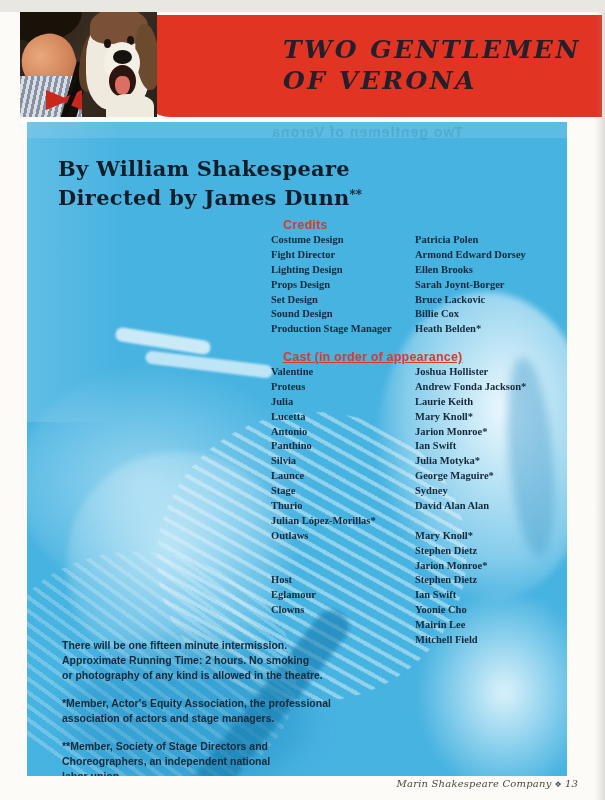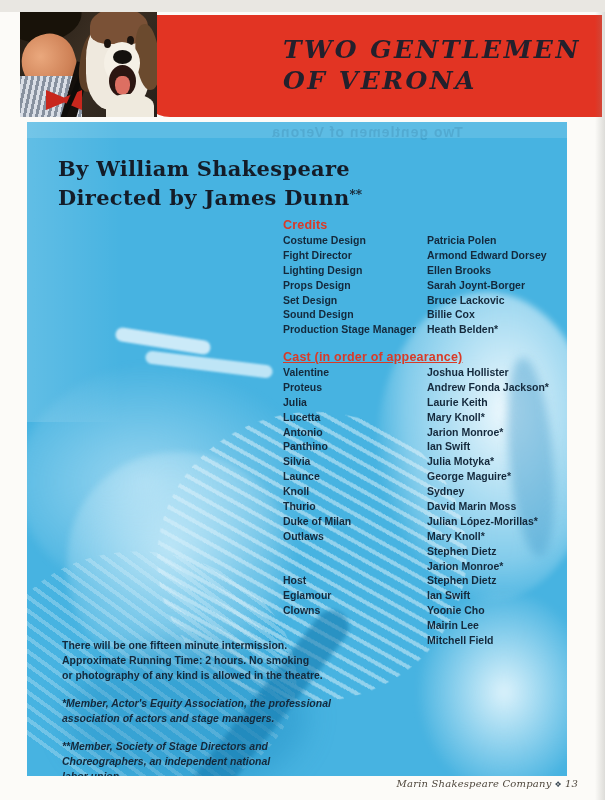--- a/index.html
+++ b/index.html
@@ -90,31 +90,31 @@
     font-family:"DejaVu Serif", serif; font-weight:bold;
     font-size:21px; line-height:27px; letter-spacing:0.3px; color:#141c28;
     white-space:nowrap;
   }
   .byline sup{font-size:12px; vertical-align:6px; letter-spacing:0;}
   .sect-head{
     font-weight:bold; font-size:12.5px; letter-spacing:0.2px; color:#d93a27; white-space:nowrap;
   }
   .credits-head{left:256px; top:96px;}
   .cast-head{left:256px; top:228px;text-decoration:underline;}
-  .rows{left:256px;}
+  .rows{left:244px;font-family:Liberation Serif, serif;}
   .credits-rows{top:111px;}
   .cast-rows{top:243px;}
   .crow{display:flex; height:14.9px;}
   .crow span{
     font-weight:bold; font-size:10.5px; line-height:14.9px; color:#14293c; white-space:nowrap;
   }
   .crow .role{width:144px; flex:none;}
   .notes{left:35px; top:516px; width:330px;}
   .notes p{margin:0 0 0 0;}
-  .notes p + p{margin-top:13px;font-style:italic;}
+  .notes p + p{margin-top:13px;}
   .notes .line{
     display:block; font-weight:bold; font-size:10.5px; line-height:15px;
     color:#14293c; white-space:nowrap;
   }
   
   .footer{
     position:absolute; left:0; top:766px; width:578px; text-align:right; z-index:4;
     font-family:"DejaVu Serif", serif; font-style:italic;
     font-size:10px; color:#4e463b; letter-spacing:0.2px;
   }
@@ -243,29 +243,28 @@
       </div>
         <div class="crow">
         <span class="role">Silvia</span>
         <span class="name">Julia Motyka*</span>
       </div>
         <div class="crow">
         <span class="role">Launce</span>
         <span class="name">George Maguire*</span>
       </div>
         <div class="crow">
-        <span class="role">Knoll</span>
+        <span class="role">Stage</span>
         <span class="name">Sydney</span>
       </div>
         <div class="crow">
         <span class="role">Thurio</span>
-        <span class="name">David Marin Moss</span>
-      </div>
-        <div class="crow">
-        <span class="role">Duke of Milan</span>
+        <span class="name">David Alan Alan</span>
+      </div>
+        <div class="crow">
         <span class="name">Julian López-Morillas*</span>
       </div>
         <div class="crow">
         <span class="role">Outlaws</span>
         <span class="name">Mary Knoll*</span>
       </div>
         <div class="crow">
         <span class="role"></span>
         <span class="name">Stephen Dietz</span>
       </div>

